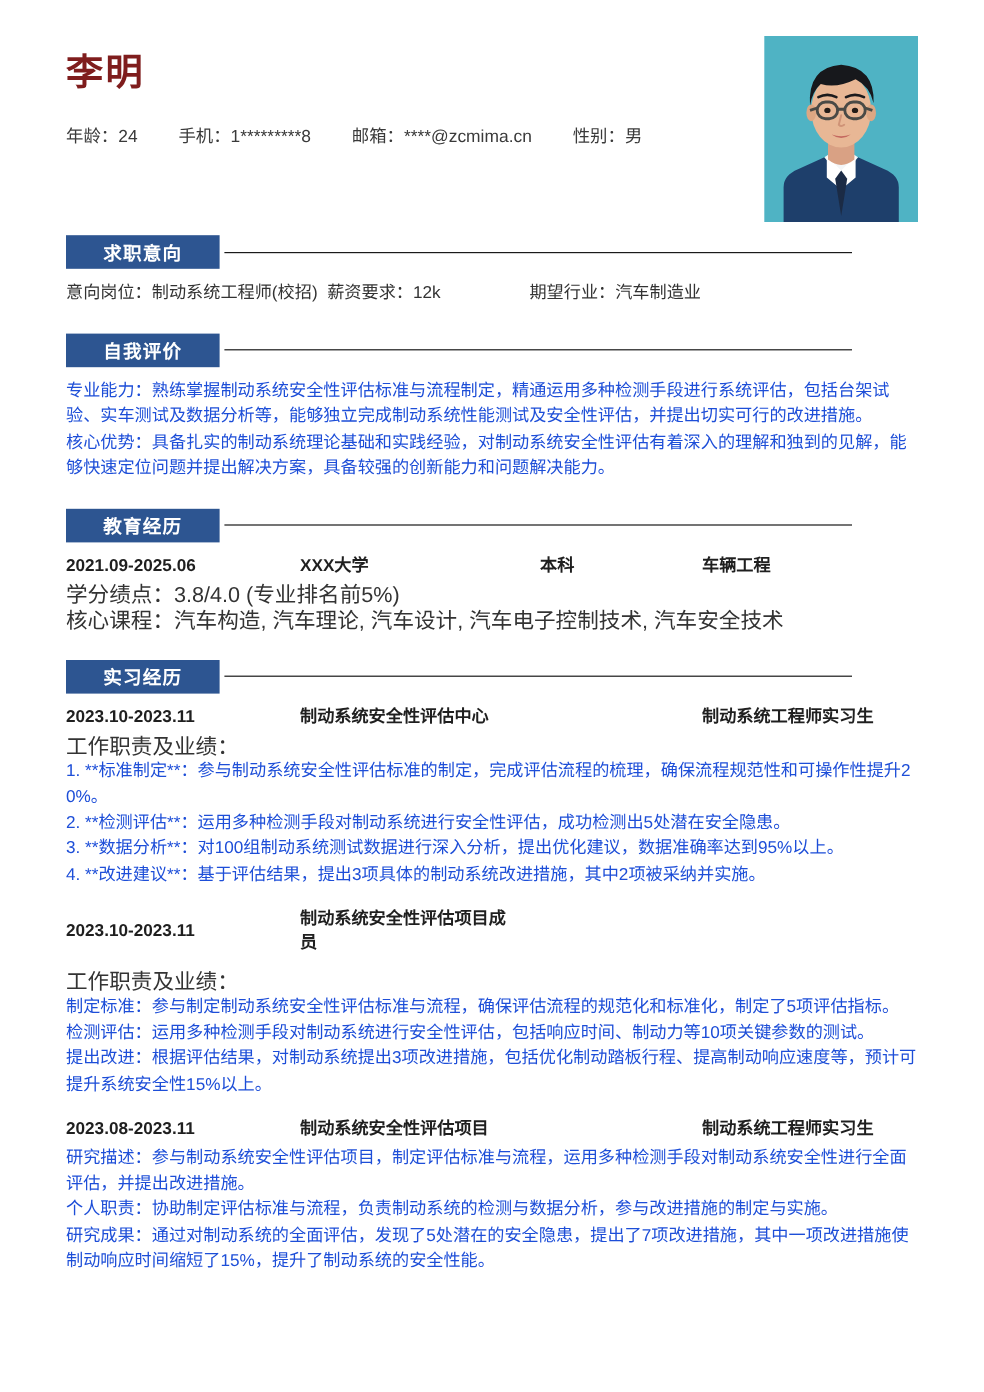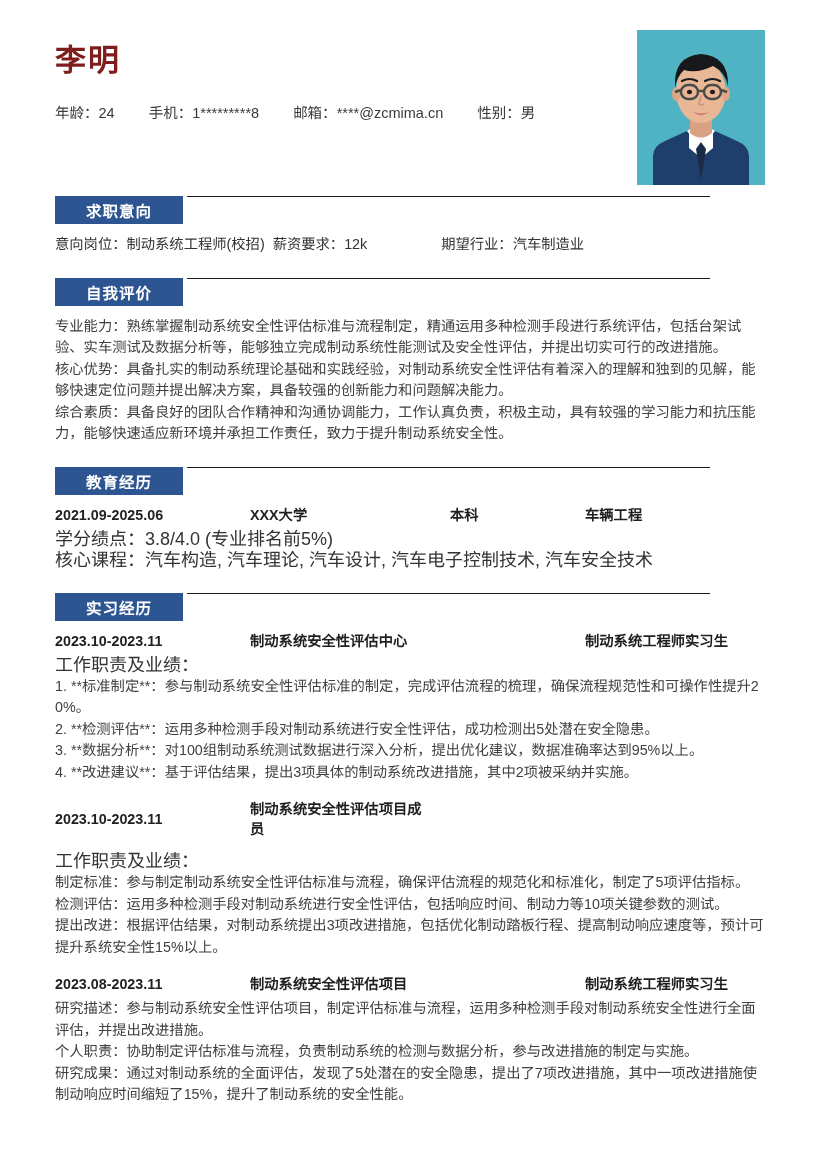--- a/index.html
+++ b/index.html
@@ -55,21 +55,21 @@
     width: 128px;
     height: 155px;
     overflow: hidden;
     background: #4fb3c4;
   }
   .photo svg { display: block; width: 100%; height: 100%; }
 
   
   .section-head {
     display: flex;
-    align-items: flex-start;
+    align-items: center;
     margin-top: 6px;
     margin-bottom: 10px;
     height: 28px;
   }
   .section-badge {
     background: #2d5591;
     color: #ffffff;
     font-size: 15.5px;
     font-weight: bold;
     letter-spacing: 1px;
@@ -85,21 +85,21 @@
     height: 0;
     border-top: 1.6px solid #1a1a1a;
     margin-left: 4px;
     margin-right: 55px;
   }
 
   
   .para {
     font-size: 14.3px;
     line-height: 21.5px;
-    color: #404040;
+    color: #1d4ed8;
     margin: 0;
     text-align: left;
     word-break: break-all;
   }
 
   .inline-row {
     font-size: 14.3px;
     line-height: 21.5px;
     color: #333333;
   }
@@ -211,21 +211,20 @@
 
   <div class="spacer-16"></div>
 
   <div>
     <div class="section-head">
       <div class="section-badge">自我评价</div>
       <div class="section-rule"></div>
     </div>
     <p class="para">专业能力：熟练掌握制动系统安全性评估标准与流程制定，精通运用多种检测手段进行系统评估，包括台架试验、实车测试及数据分析等，能够独立完成制动系统性能测试及安全性评估，并提出切实可行的改进措施。</p>
     <p class="para">核心优势：具备扎实的制动系统理论基础和实践经验，对制动系统安全性评估有着深入的理解和独到的见解，能够快速定位问题并提出解决方案，具备较强的创新能力和问题解决能力。</p>
-    <p class="para">综合素质：具备良好的团队合作精神和沟通协调能力，工作认真负责，积极主动，具有较强的学习能力和抗压能力，能够快速适应新环境并承担工作责任，致力于提升制动系统安全性。</p>
   </div>
 
   <div class="spacer-16"></div>
 
   <div>
     <div class="section-head">
       <div class="section-badge">教育经历</div>
       <div class="section-rule"></div>
     </div>
     <div class="entry-row edu-row">

